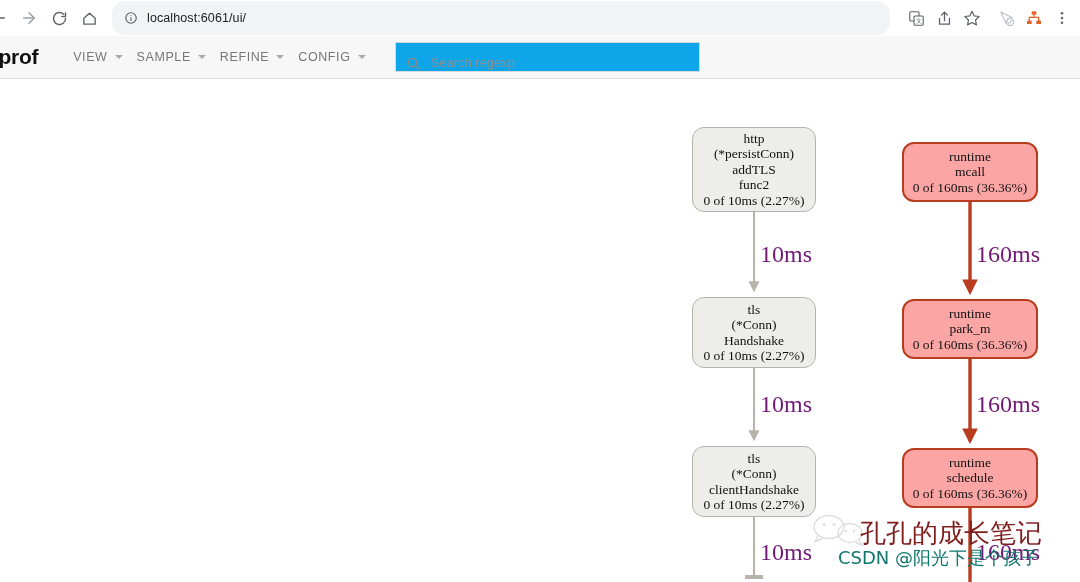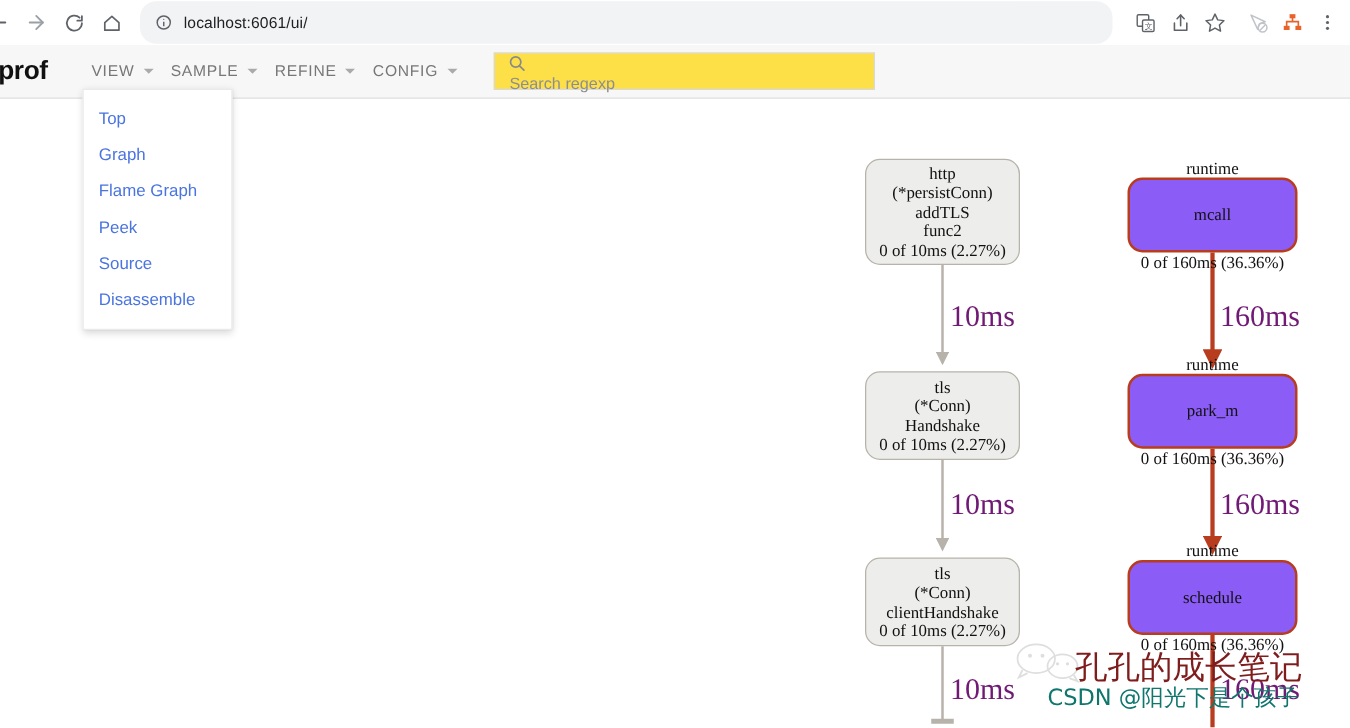--- a/index.html
+++ b/index.html
@@ -64,25 +64,24 @@
   .menu-item .caret {
     display: inline-block; margin-left: 7px;
     width: 0; height: 0;
     border-left: 4px solid transparent;
     border-right: 4px solid transparent;
     border-top: 4px solid #aaa;
   }
   .search-box {
     margin-left: 22px;
     width: 283px; height: 28px;
-    background: #fde047;
+    background: #0ea5e9;
     border: 1px solid #d9d9d9;
-    display: flex; align-items: flex-start;
+    display: flex; align-items: flex-end;
     padding: 0 10px;
-    flex-direction: column;
   }
   .search-box .sicon { color: #8a8a8a; margin-right: 8px; display:flex; }
   .search-box input {
     border: 0; outline: 0; width: 100%;
     font-size: 13px; color: #333;
     font-family: "Liberation Sans", sans-serif;
     background: transparent;
   }
   .search-box input::placeholder { color: #8e8e8e; }
 
@@ -110,21 +109,21 @@
     position: absolute;
     box-sizing: border-box;
     border-style: solid;
     text-align: center;
     font-family: "Liberation Serif", serif;
     line-height: 15.5px;
     display: flex; flex-direction: column; justify-content: center; border-radius: 12px;
   }
   .node .ln { font-size: 13.5px; color: #111; white-space: nowrap; }
   .node.gray { background: #ededeb; border-color: #b7b3aa; border-width: 1.5px; }
-  .node.red  { background: #8b5cf6; border-color: #b83c1e; border-width: 2px; gap: 22px; }
+  .node.red  { background: #fca5a5; border-color: #b83c1e; border-width: 2px; }
 
   .edge-label {
     position: absolute;
     font-family: "Liberation Serif", serif;
     font-size: 24px; color: #701a75; white-space: nowrap;
   }
   .edge-svg { position: absolute; left: 0; top: 0; width: 1080px; height: 504px; overflow: visible; }
 
   
   .watermark {
@@ -257,28 +256,20 @@
       <span class="sicon">
         <svg width="15" height="15" viewBox="0 0 24 24" fill="none" stroke="#8a8a8a" stroke-width="2.2" stroke-linecap="round">
           <circle cx="10.5" cy="10.5" r="6.6"></circle>
             <line x1="15.4" y1="15.4" x2="21" y2="21"></line>
         </svg>
       </span>
       <input type="text" placeholder="Search regexp" value="" style="">
     </div>
   </div>
 
-  <div class="dropdown">
-    <div class="dd-item">Top</div>
-    <div class="dd-item">Graph</div>
-    <div class="dd-item">Flame Graph</div>
-    <div class="dd-item">Peek</div>
-    <div class="dd-item">Source</div>
-    <div class="dd-item">Disassemble</div>
-  </div>
 
   <div class="graph">
     <svg class="edge-svg">
       <defs>
         <marker id="ah-gray" viewBox="0 0 10 10" refX="8" refY="5" markerWidth="5.5" markerHeight="5.5" orient="auto-start-reverse">
           <path d="M 0 0 L 10 5 L 0 10 z" fill="#b7b3aa"></path>
         </marker>
         <marker id="ah-red" viewBox="0 0 10 10" refX="8" refY="5" markerWidth="4.6" markerHeight="4.6" orient="auto-start-reverse">
           <path d="M 0 0 L 10 5 L 0 10 z" fill="#b83c1e"></path>
         </marker>

